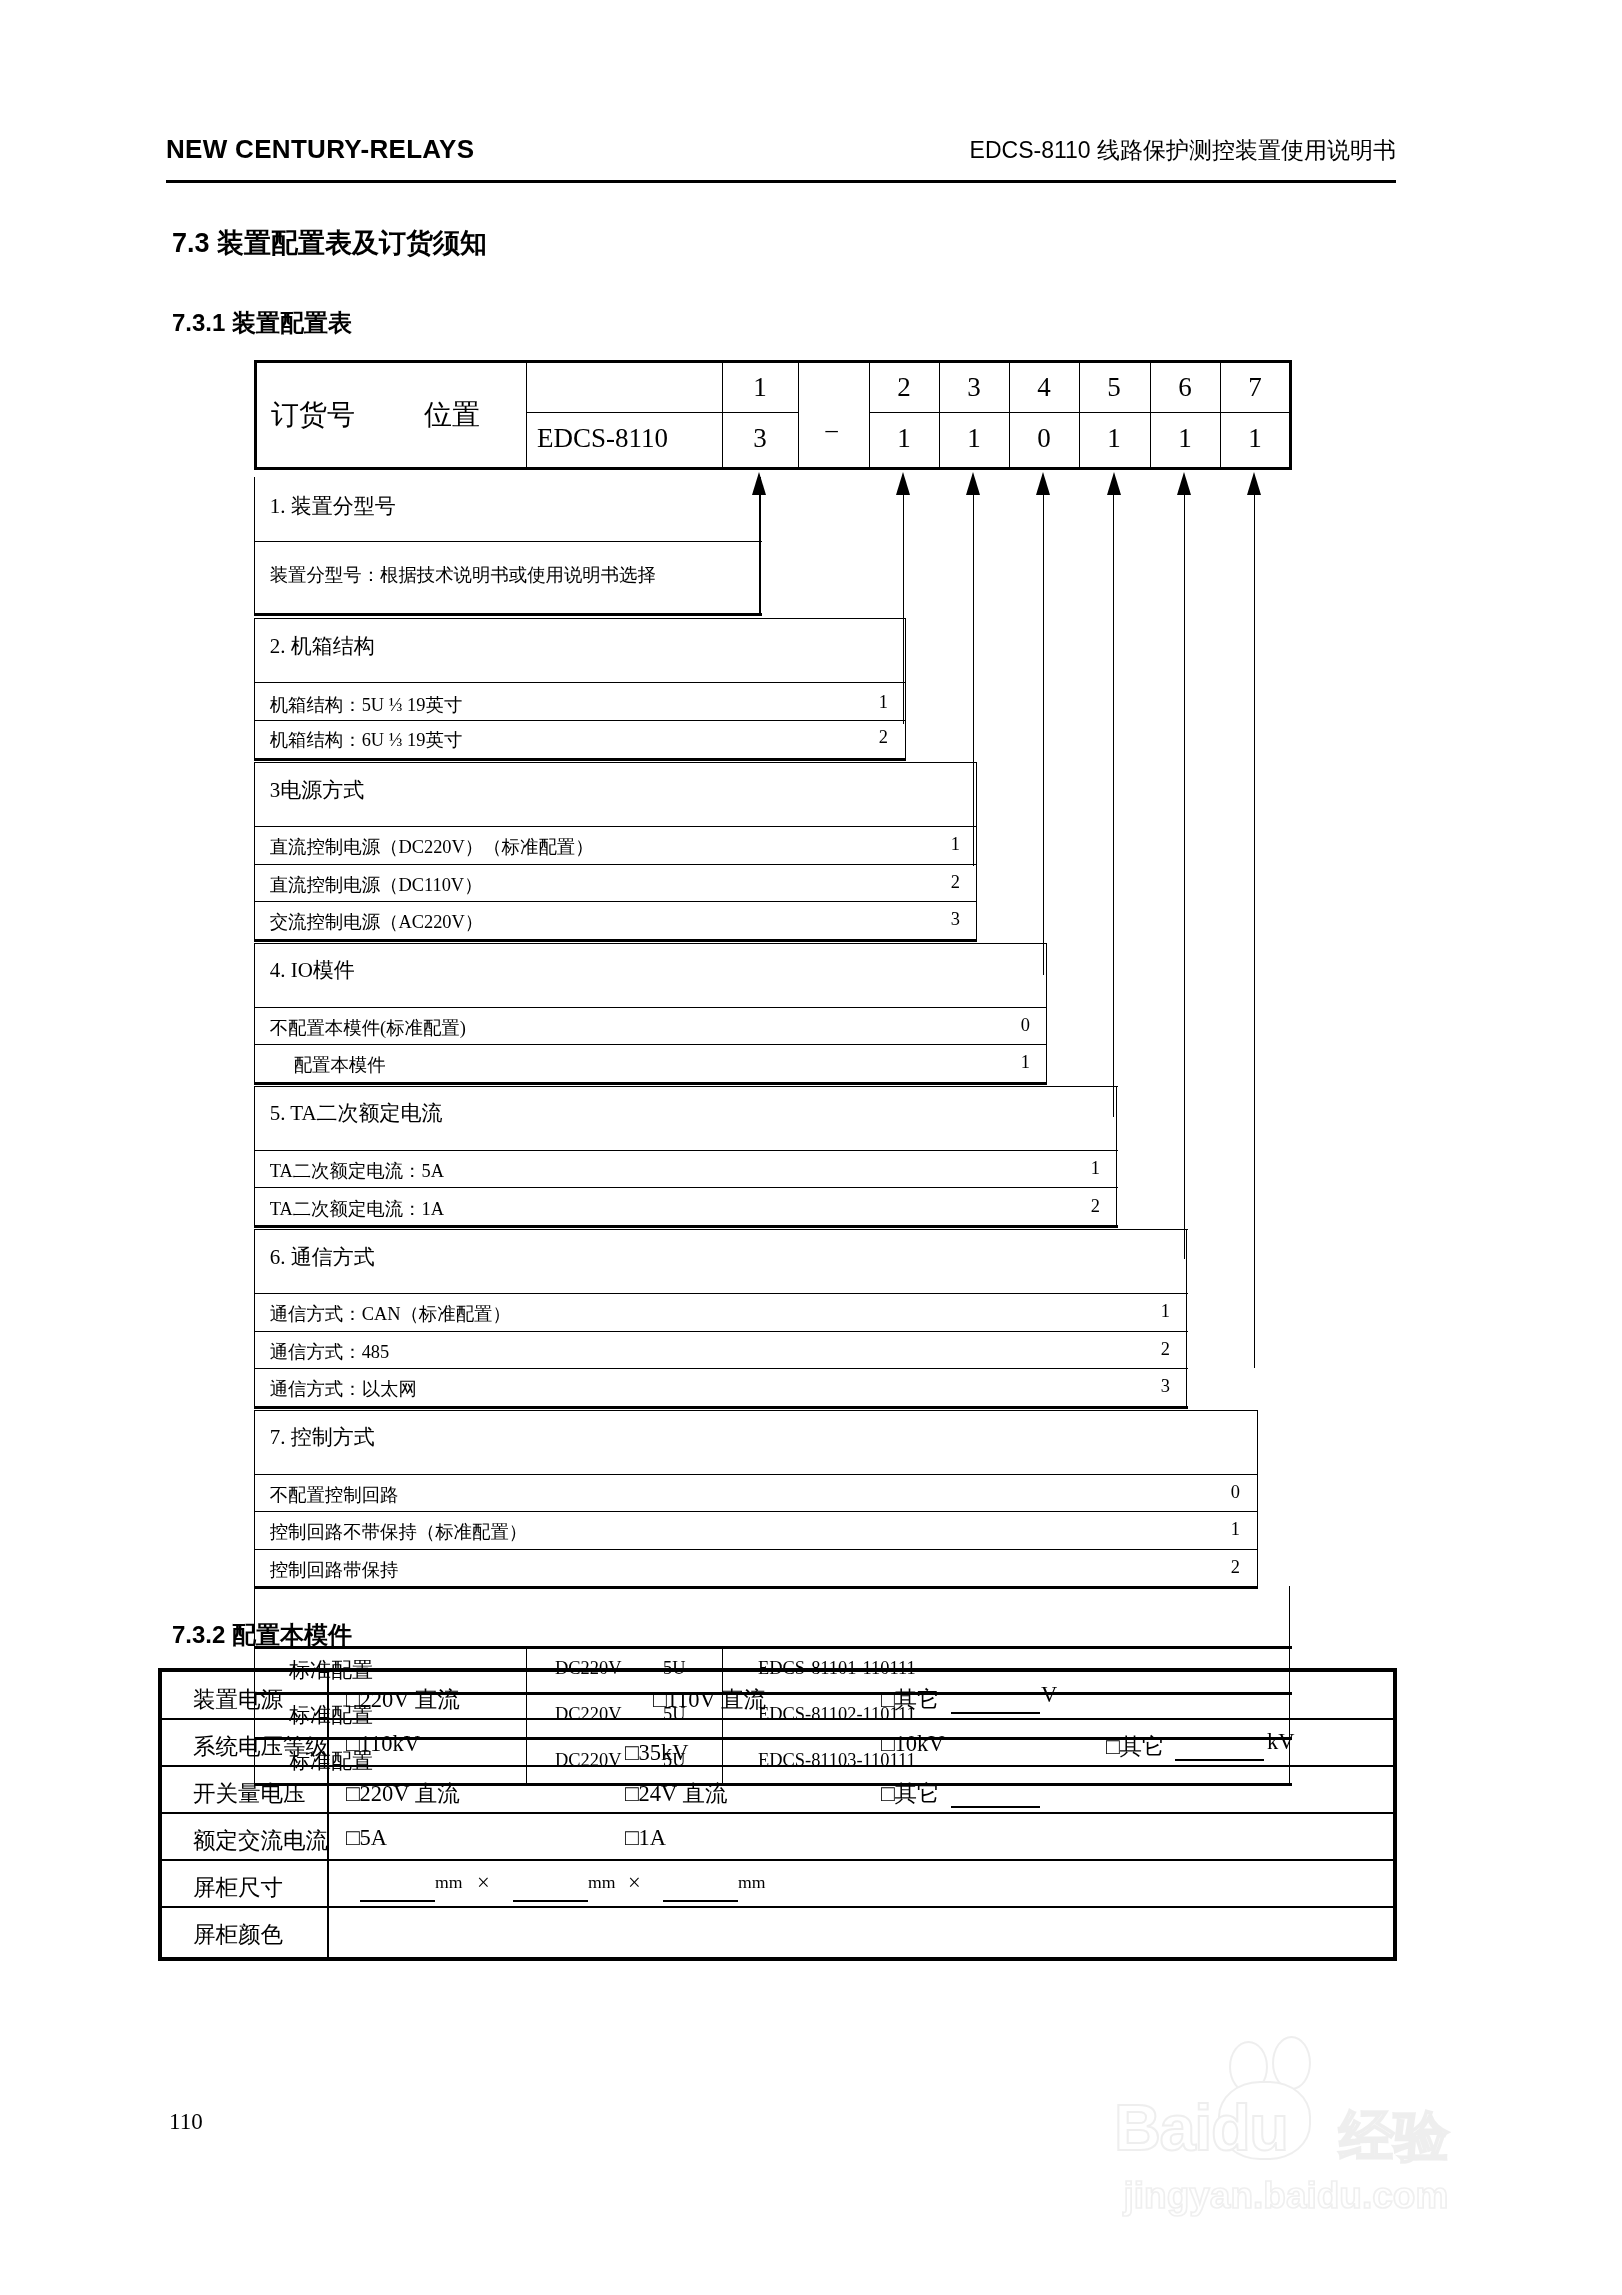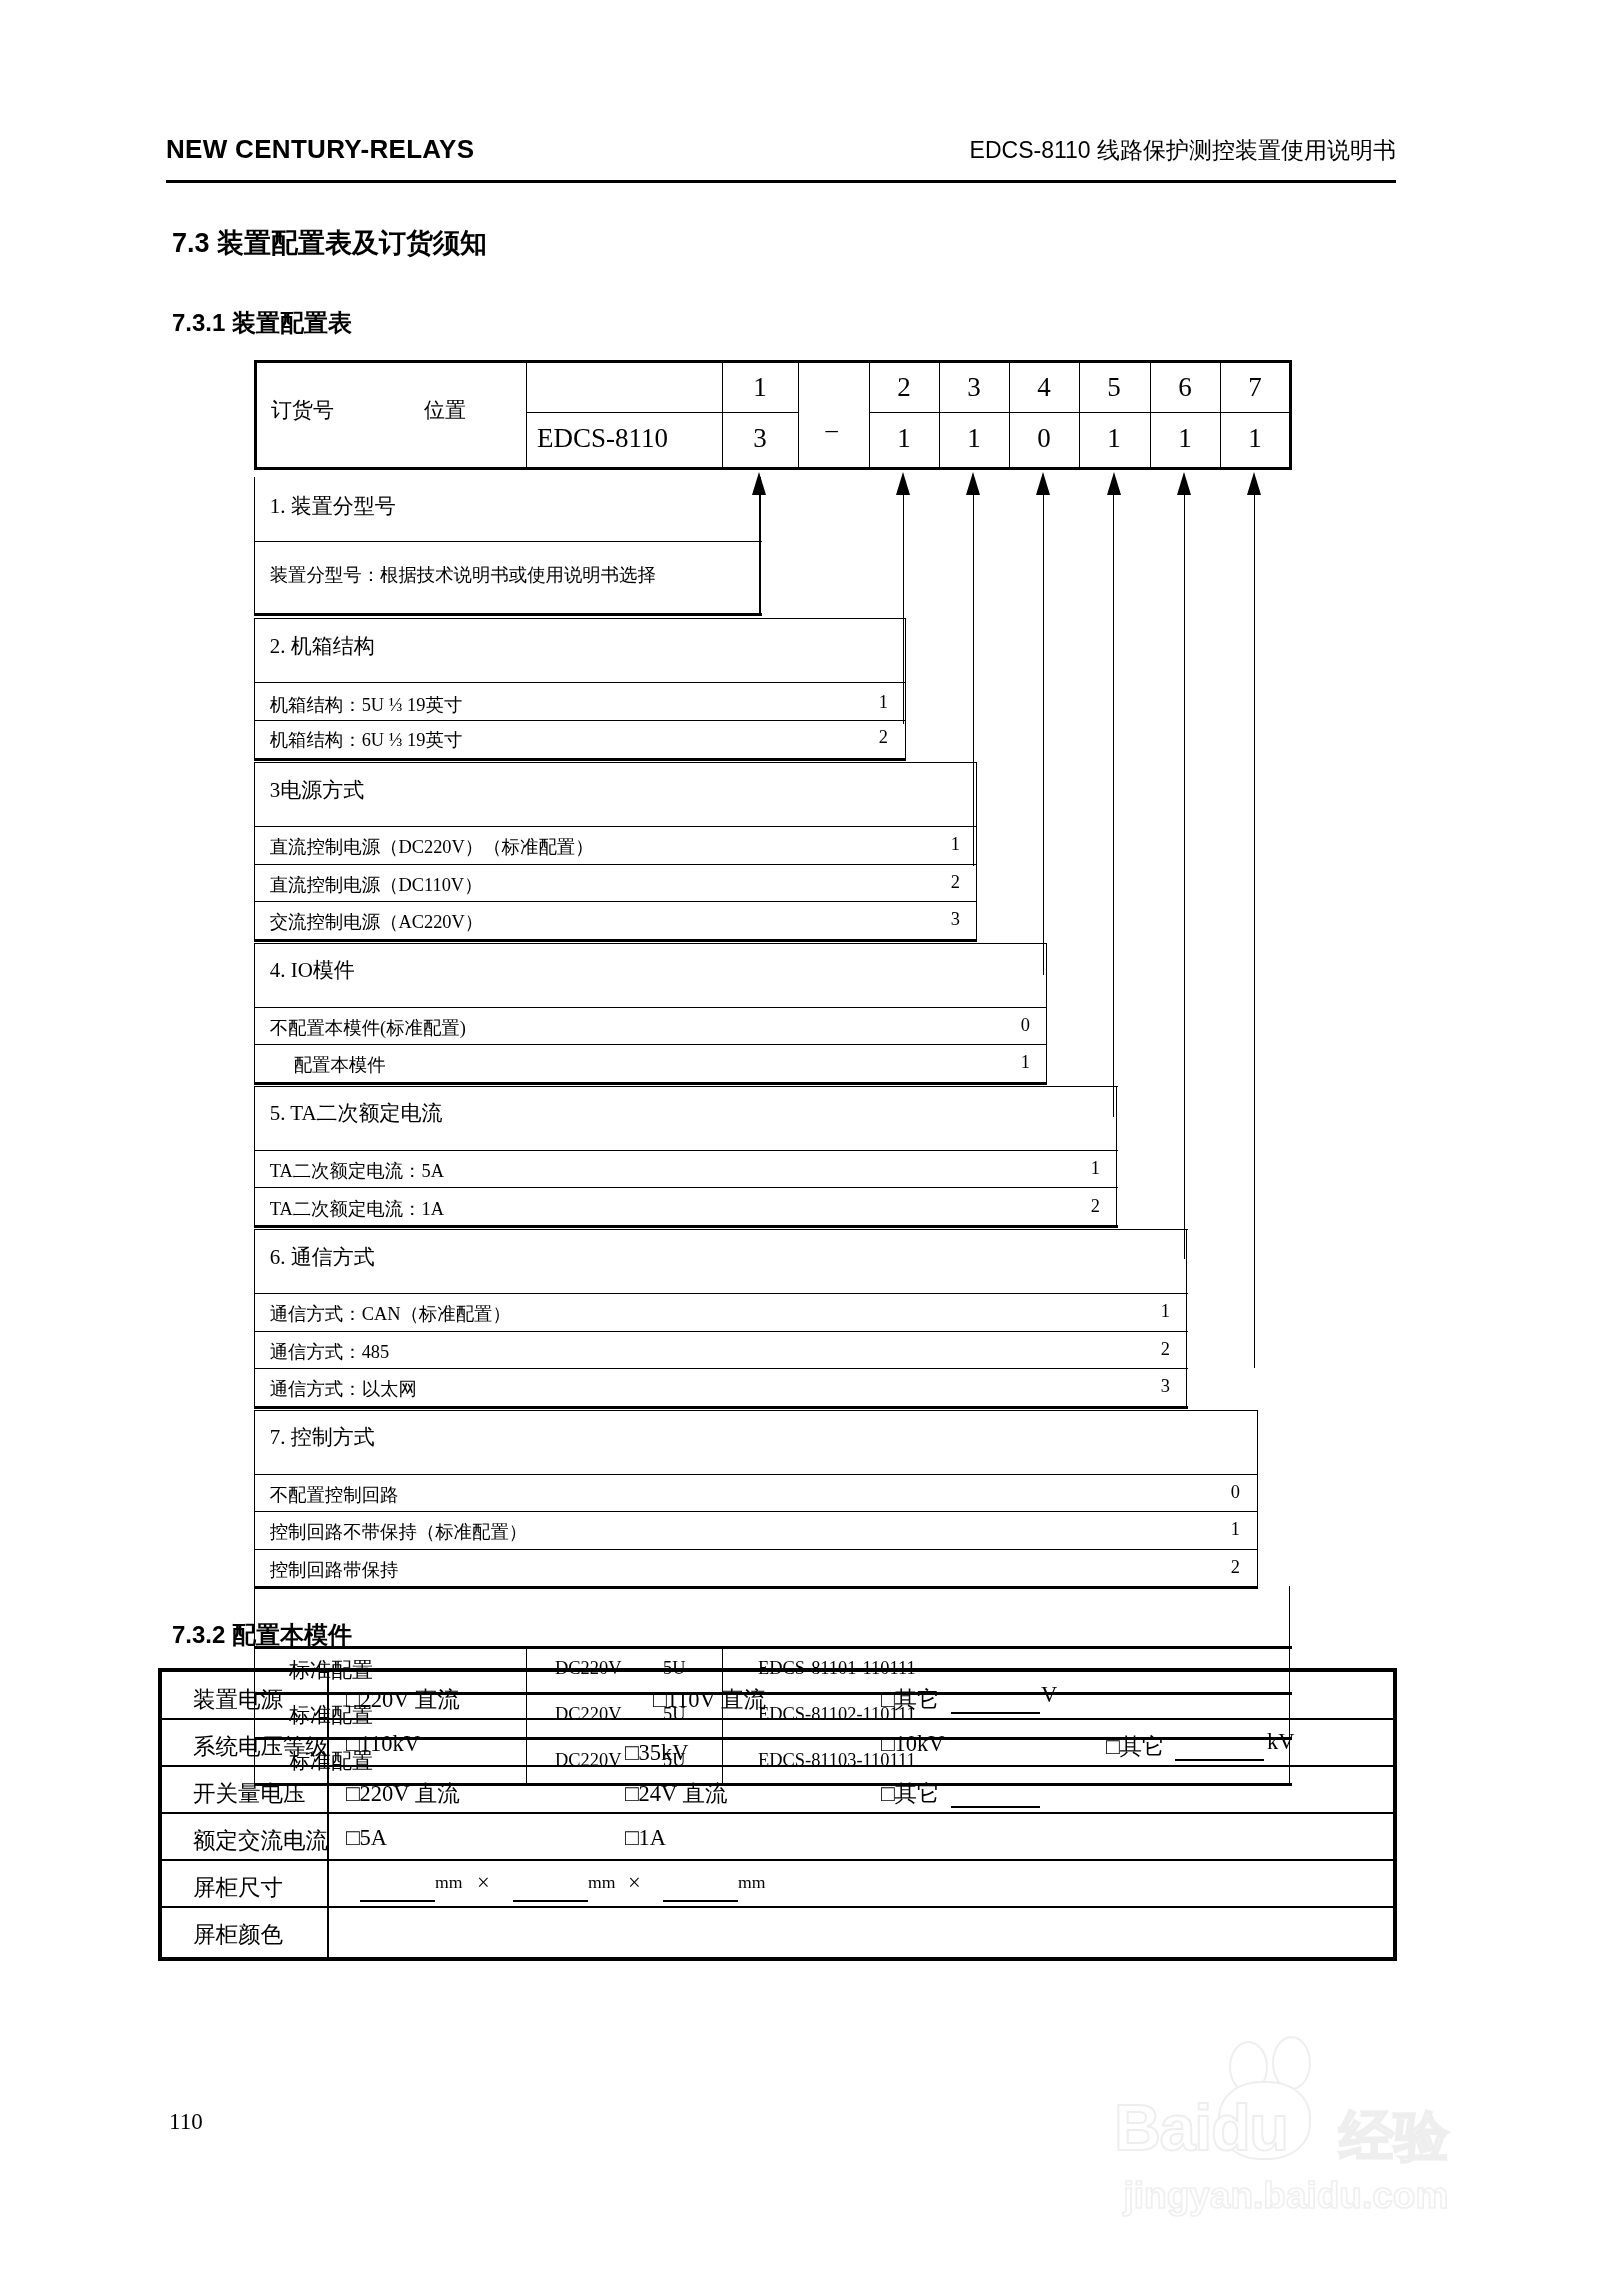--- a/index.html
+++ b/index.html
@@ -84,21 +84,21 @@
   
   .ln  { position: absolute; background: #000000; }
   .lnh { height: 1.4px; }
   .lnv { width: 1.4px; }
   .lnh-b { height: 2.7px; }
   .lnv-b { width: 2.7px; }
 
   
   .order-label {
     position: absolute;
-    font-size: 21px;
+    font-size: 28px;
     white-space: nowrap;
   }
   .model-txt {
     position: absolute;
     font-size: 27px;
     white-space: nowrap;
   }
   .pos-num, .dig-num {
     position: absolute;
     font-size: 27px;

